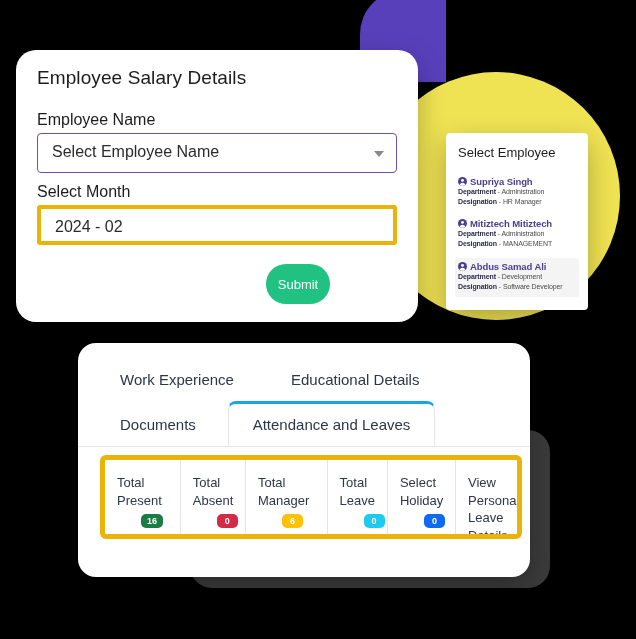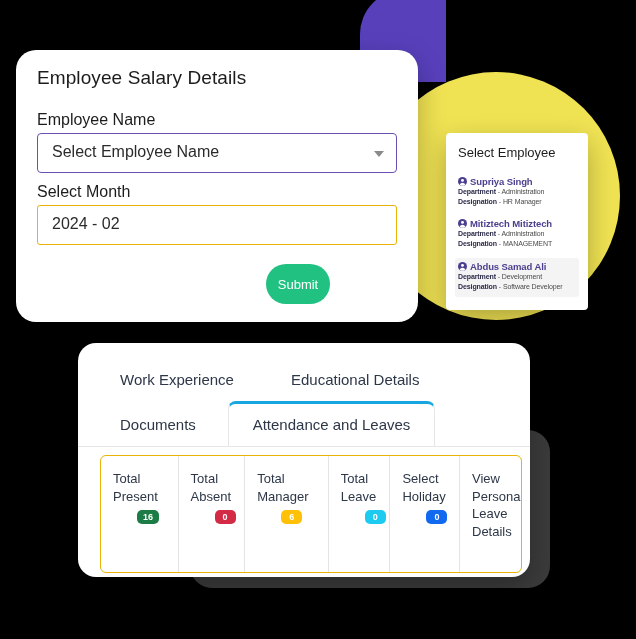--- a/index.html
+++ b/index.html
@@ -105,21 +105,21 @@
     border-top: 6px solid #8a8a8a;
   }
 
   #month-input {
     position: absolute;
     left: 21px;
     top: 155px;
     width: 360px;
     height: 40px;
     box-sizing: border-box;
-    border: 1px solid #eab308;
+    border: 4px solid #eab308;
     border-radius: 3px;
     background: #fff;
   }
   #month-input-value {
     position: absolute;
     left: 14px;
     top: 9px;
     font-size: 16px;
     color: #2b2b2b;
   }
@@ -242,23 +242,23 @@
     height: 1px;
     background: #e6e6e6;
   }
 
   
   #stats-table {
     position: absolute;
     left: 22px;
     top: 112px;
     width: 422px;
-    height: 118px;
-    box-sizing: border-box;
-    border: 1px solid #eab308;
+    height: 84px;
+    box-sizing: border-box;
+    border: 5px solid #eab308;
     border-radius: 6px;
     display: flex;
     overflow: hidden;
     background: #fff;
   }
   .stat-cell {
     box-sizing: border-box;
     border-right: 1px solid #e4e4e4;
     padding: 14px 0 0 12px;
   }

